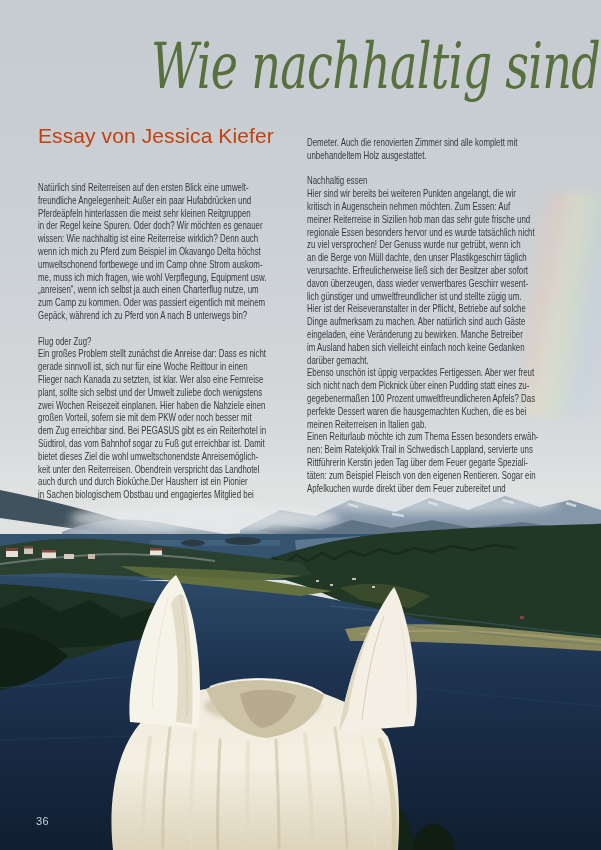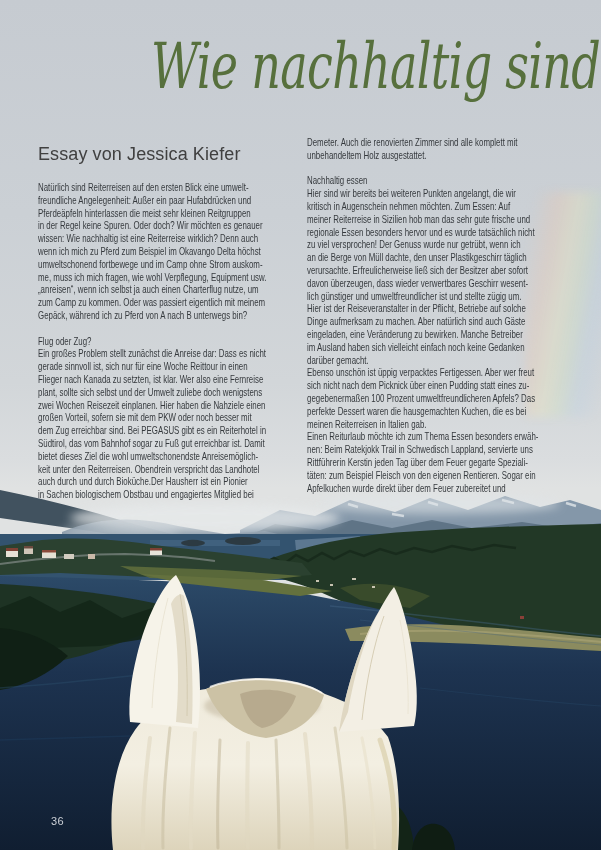--- a/index.html
+++ b/index.html
@@ -14,35 +14,35 @@
       rgba(242,233,180,.30) 44%, rgba(205,228,185,.28) 58%, rgba(178,205,230,.26) 72%, rgba(178,205,230,0) 92%);
     filter: blur(5px);
   }
   .title {
     position:absolute; left:151px; top:33px; z-index:2;
     font-family:"DejaVu Serif","Liberation Serif",serif; font-style:italic; font-weight:400;
     font-size:64px; line-height:1.05; color:#57703d; white-space:nowrap;
     transform:scaleX(.72); transform-origin:0 0; letter-spacing:-1px;
   }
   .byline {
-    position:absolute; left:38px; top:144px; z-index:2;
-    font-size:18px; color:#404040; letter-spacing:.1px;
+    position:absolute; left:38px; top:124px; z-index:2;
+    font-size:21px; color:#c2410c; letter-spacing:.1px;
   }
   .col {
     position:absolute; width:346px; z-index:2;
     transform:scaleX(.75); transform-origin:0 0;
     font-size:10.5px; line-height:12.8px; color:#35393d;
   }
   .col p { margin:0; white-space:pre-line; }
   .col p.heading { margin-top:12.8px; }
   .col-left  { left:38px;  top:181px; }
   .col-right { left:307px; top:136px; }
   .photo { position:absolute; left:0; top:488px; width:601px; height:362px; z-index:1; display:block; }
   .pagenum {
-    position:absolute; left:51px; top:815px; z-index:3;
+    position:absolute; left:36px; top:815px; z-index:3;
     font-size:11px; color:#ccd0d6; letter-spacing:.5px;
   }
 </style>
 </head>
 <body>
 
 <div class="rainbow"></div>
 
 <div class="title">Wie nachhaltig sind</div>
 

